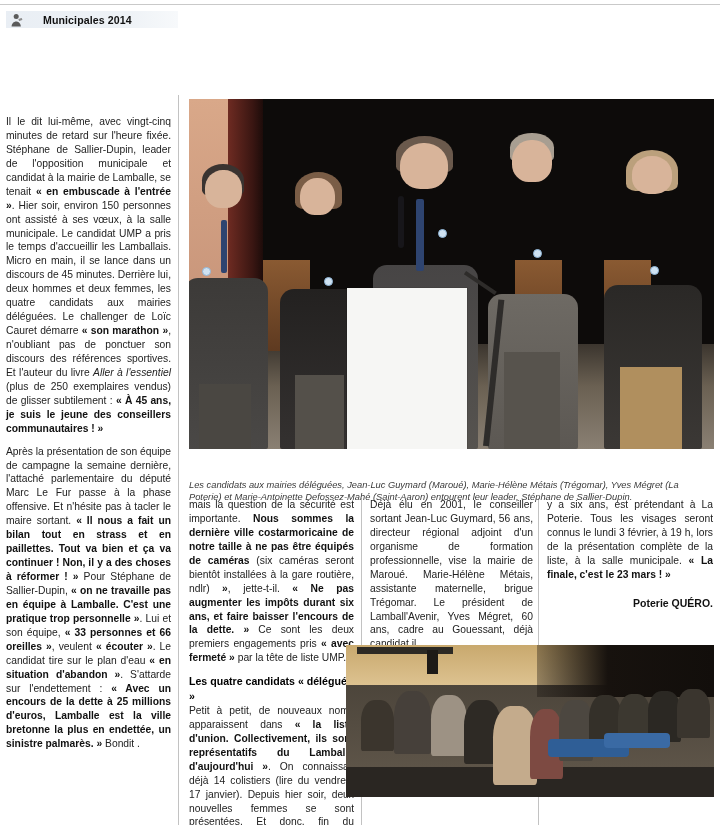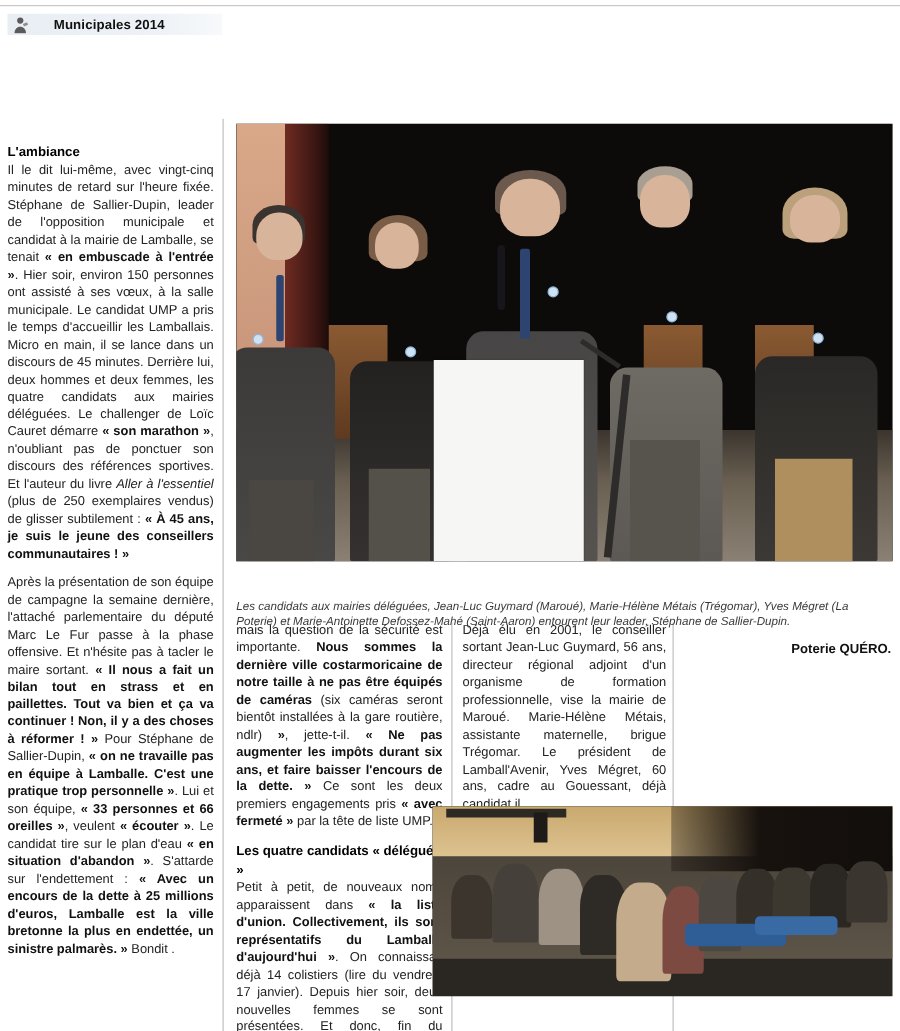--- a/index.html
+++ b/index.html
@@ -192,21 +192,20 @@
       <rect x="8.6" y="5.4" width="3.6" height="2.2" rx="0.4" fill="#8d8d8d" transform="rotate(-22 10.4 6.5)"></rect>
     </svg>
     <span class="rubric-label">Municipales 2014</span>
   </div>
 
   <div class="vrule" style="left:178px; top:84px; height:734px;"></div>
   <div class="vrule" style="left:361px; top:487px; height:331px;"></div>
   <div class="vrule" style="left:538px; top:487px; height:331px;"></div>
 
   <div class="col" style="left:6px; top:104px; width:165px;">
-    <div class="subhead">L'ambiance</div>
     <p>Il le dit lui-même, avec vingt-cinq minutes de retard sur l'heure fixée. Stéphane de Sallier-Dupin, leader de l'opposition municipale et candidat à la mairie de Lamballe, se tenait <b>« en embuscade à l'entrée »</b>. Hier soir, environ 150 personnes ont assisté à ses vœux, à la salle municipale. Le candidat UMP a pris le temps d'accueillir les Lamballais. Micro en main, il se lance dans un discours de 45 minutes. Derrière lui, deux hommes et deux femmes, les quatre candidats aux mairies déléguées. Le challenger de Loïc Cauret démarre <b>« son marathon »</b>, n'oubliant pas de ponctuer son discours des références sportives. Et l'auteur du livre <i>Aller à l'essentiel</i> (plus de 250 exemplaires vendus) de glisser subtilement : <b>« À 45 ans, je suis le jeune des conseillers communautaires ! »</b></p>
     <div class="gap"></div>
     <p>Après la présentation de son équipe de campagne la semaine dernière, l'attaché parlementaire du député Marc Le Fur passe à la phase offensive. Et n'hésite pas à tacler le maire sortant. <b>« Il nous a fait un bilan tout en strass et en paillettes. Tout va bien et ça va continuer ! Non, il y a des choses à réformer ! »</b> Pour Stéphane de Sallier-Dupin, <b>« on ne travaille pas en équipe à Lamballe. C'est une pratique trop personnelle »</b>. Lui et son équipe, <b>« 33 personnes et 66 oreilles »</b>, veulent <b>« écouter »</b>. Le candidat tire sur le plan d'eau <b>« en situation d'abandon »</b>. S'attarde sur l'endettement : <b>« Avec un encours de la dette à 25 millions d'euros, Lamballe est la ville bretonne la plus en endettée, un sinistre palmarès. »</b> Bondit .</p>
 
   </div>
 
   <div class="photo" style="left:189px; top:88px; width:525px; height:350px;">
     <div class="stage-bg"></div>
     <div class="stage-wall"></div>
     <div class="stage-curtain"></div>
@@ -269,20 +268,21 @@
     <div class="gap"></div>
     <div class="subhead">Les quatre candidats « délégués »</div>
     <p>Petit à petit, de nouveaux noms apparaissent dans <b>« la liste d'union. Collectivement, ils sont représentatifs du Lamballe d'aujourd'hui »</b>. On connaissait déjà 14 colistiers (lire  du vendredi 17 janvier). Depuis hier soir, deux nouvelles femmes se sont présentées. Et donc, fin du suspense sur les quatre noms suivant celui de Stéphane de Sallier-Dupin. Leur ordre n'a pas été précisé. Marie-Antoinette Defossez-Mahé, 58 ans, cadre en gestion immobilière, est candidate à Saint-Aaron.</p>
   </div>
 
   <div class="col" style="left:370px; width:163px; top:487px;">
     <p>Déjà élu en 2001, le conseiller sortant Jean-Luc Guymard, 56 ans, directeur régional adjoint d'un organisme de formation professionnelle, vise la mairie de Maroué. Marie-Hélène Métais, assistante maternelle, brigue Trégomar. Le président de Lamball'Avenir, Yves Mégret, 60 ans, cadre au Gouessant, déjà candidat il</p>
   </div>
 
   <div class="col" style="left:547px; width:166px; top:487px;">
+    <p>y a six ans, est prétendant à La Poterie. Tous les visages seront connus le lundi 3 février, à 19 h, lors de la présentation complète de la liste, à la salle municipale. <b>« La finale, c'est le 23 mars ! »</b></p>
     <div class="byline">Poterie QUÉRO.</div>
   </div>
 
   <div class="photo" style="left:346px; top:634px; width:368px; height:152px;">
     <div class="aud-mid"></div>
     <div class="aud-wall"></div>
     <div class="aud-dark"></div>
 
     <div style="position:absolute; left:3%; top:1%; width:26%; height:5%; background:#2d2a24;"></div>
     <div style="position:absolute; left:22%; top:3%; width:3%; height:16%; background:#1d1a17;"></div>

